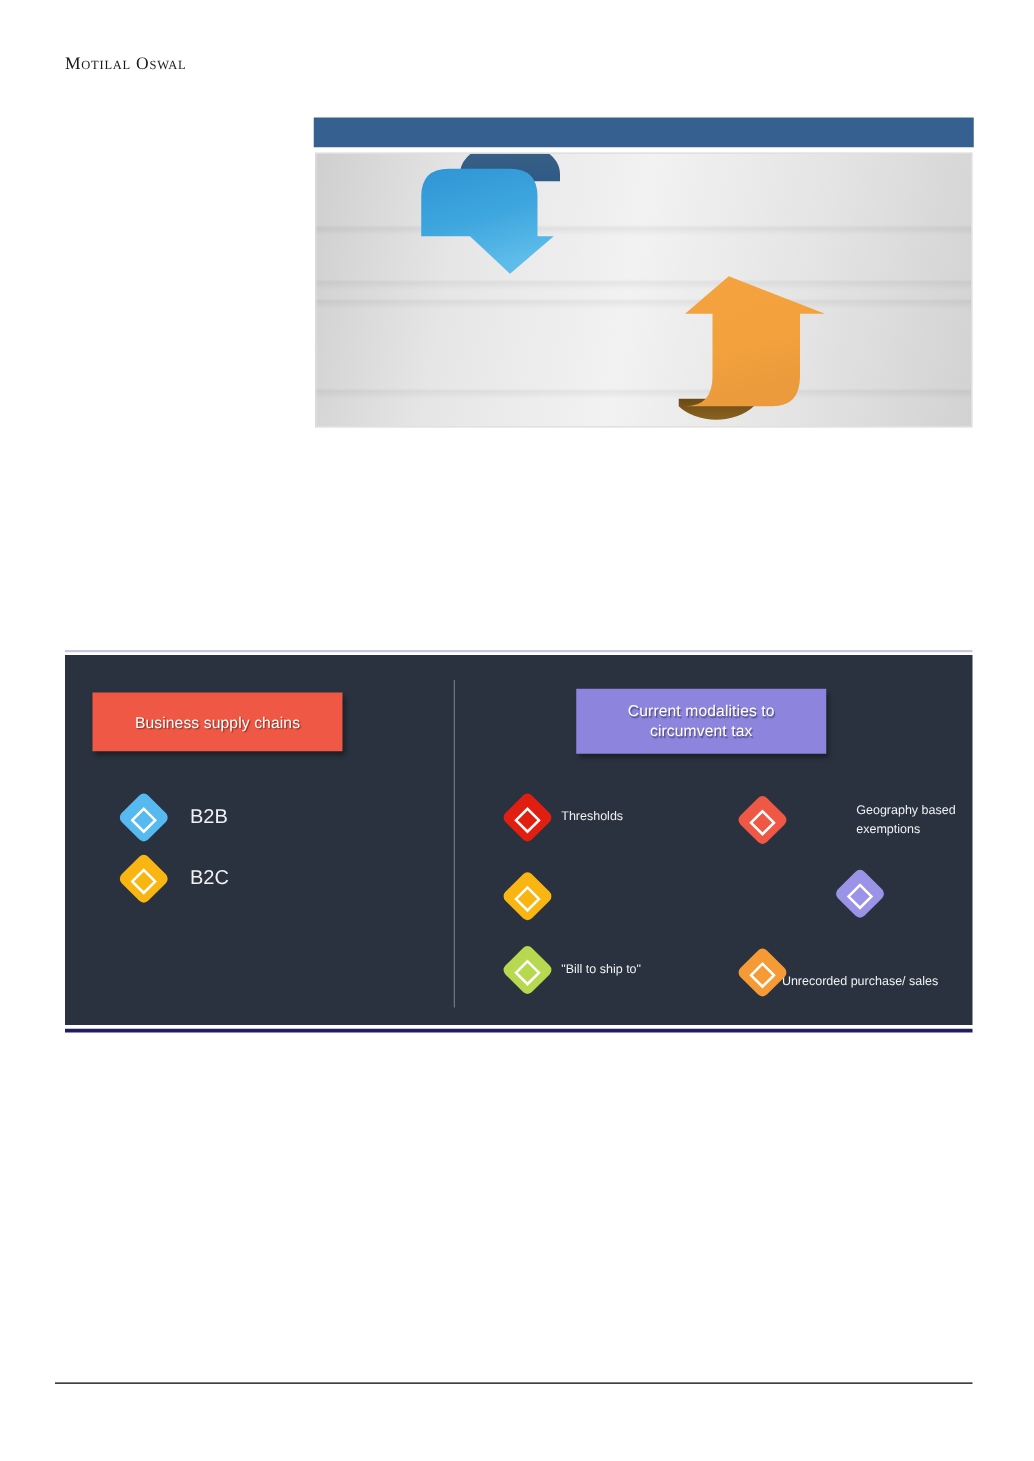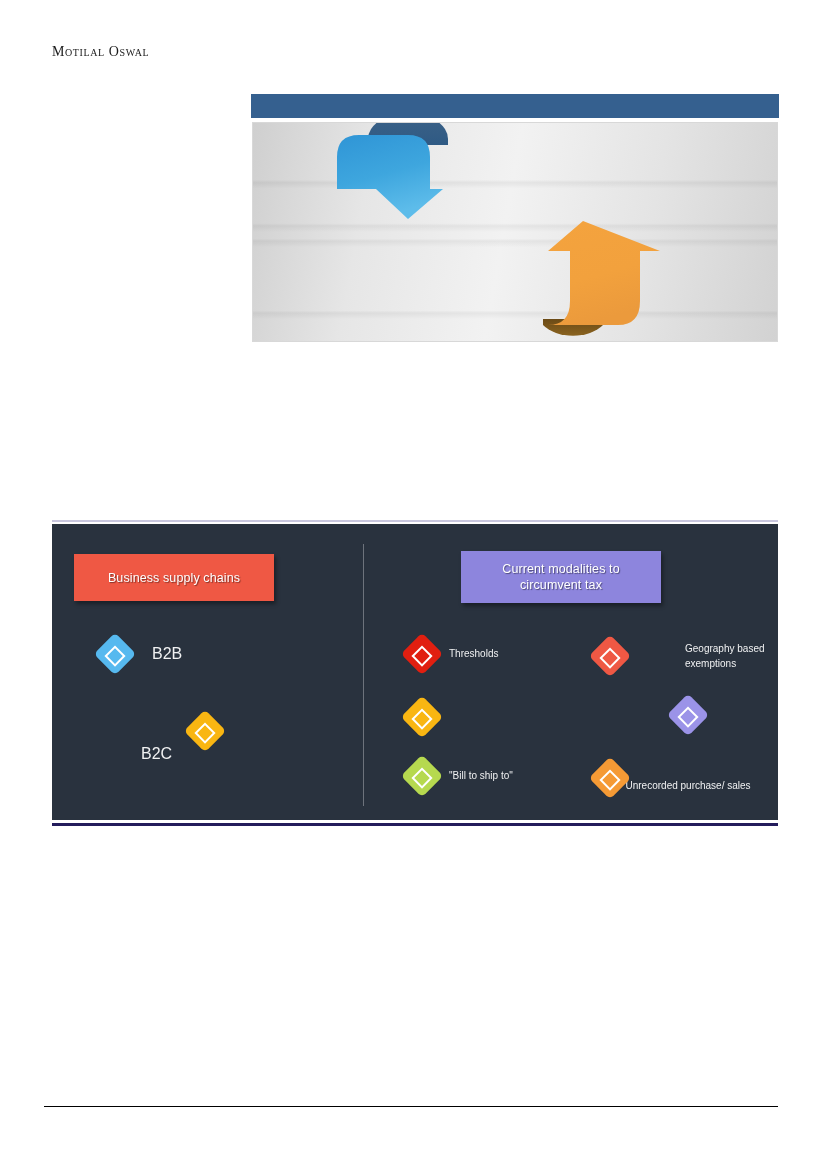--- a/index.html
+++ b/index.html
@@ -187,21 +187,21 @@
     font-size: 10px;
     line-height: 15.5px;
     text-align: left;
     margin-left: 12px;
   }
 
   
   .row-l { left: 48px; width: 210px; }
   .row-l .row-label { width: 150px; text-align: left; margin-left: 22px; font-size: 16px; }
   .row-l1 { top: 115px; }
-  .row-l2 { top: 192px; flex-direction: column; }
+  .row-l2 { top: 164px; }
 
   
   .row-m { left: 355px; width: 175px; }
   .row-m .row-label { width: 126px; }
   .row-m1 { top: 115px; }
   .row-m2 { top: 176px; }
   .row-m3 { top: 237px; }
 
   
   .row-r { left: 543px; width: 185px; }

